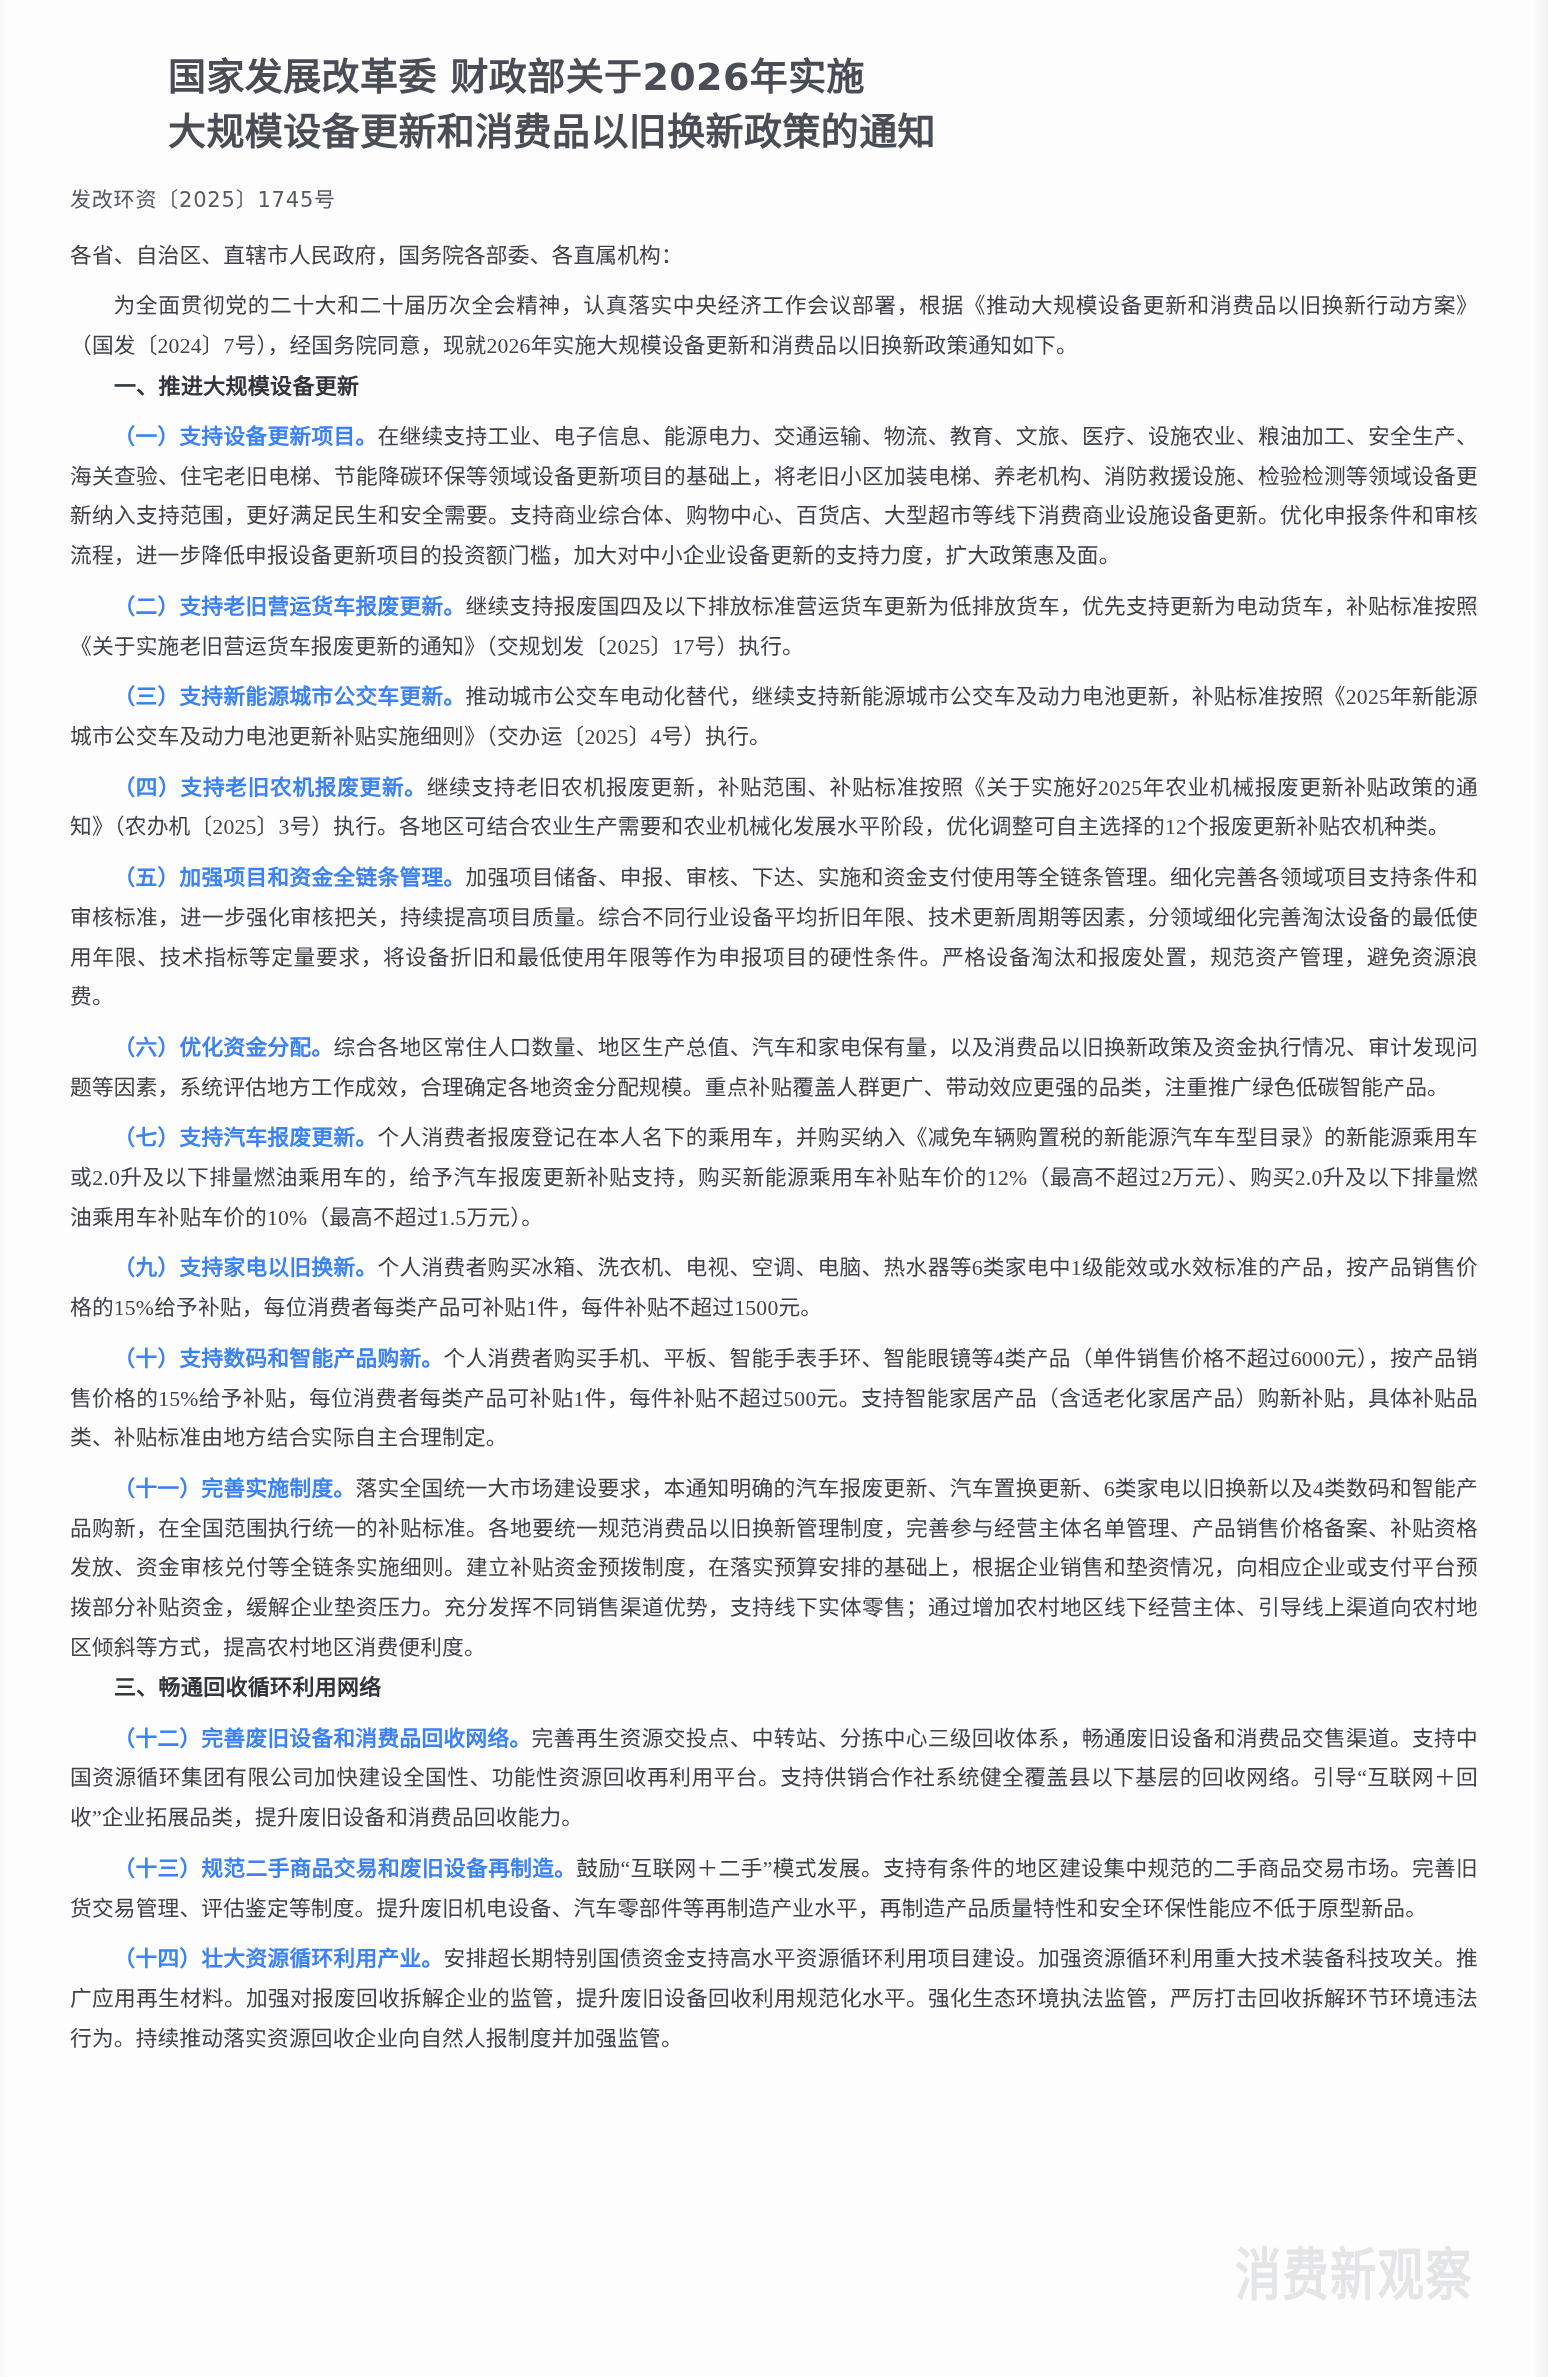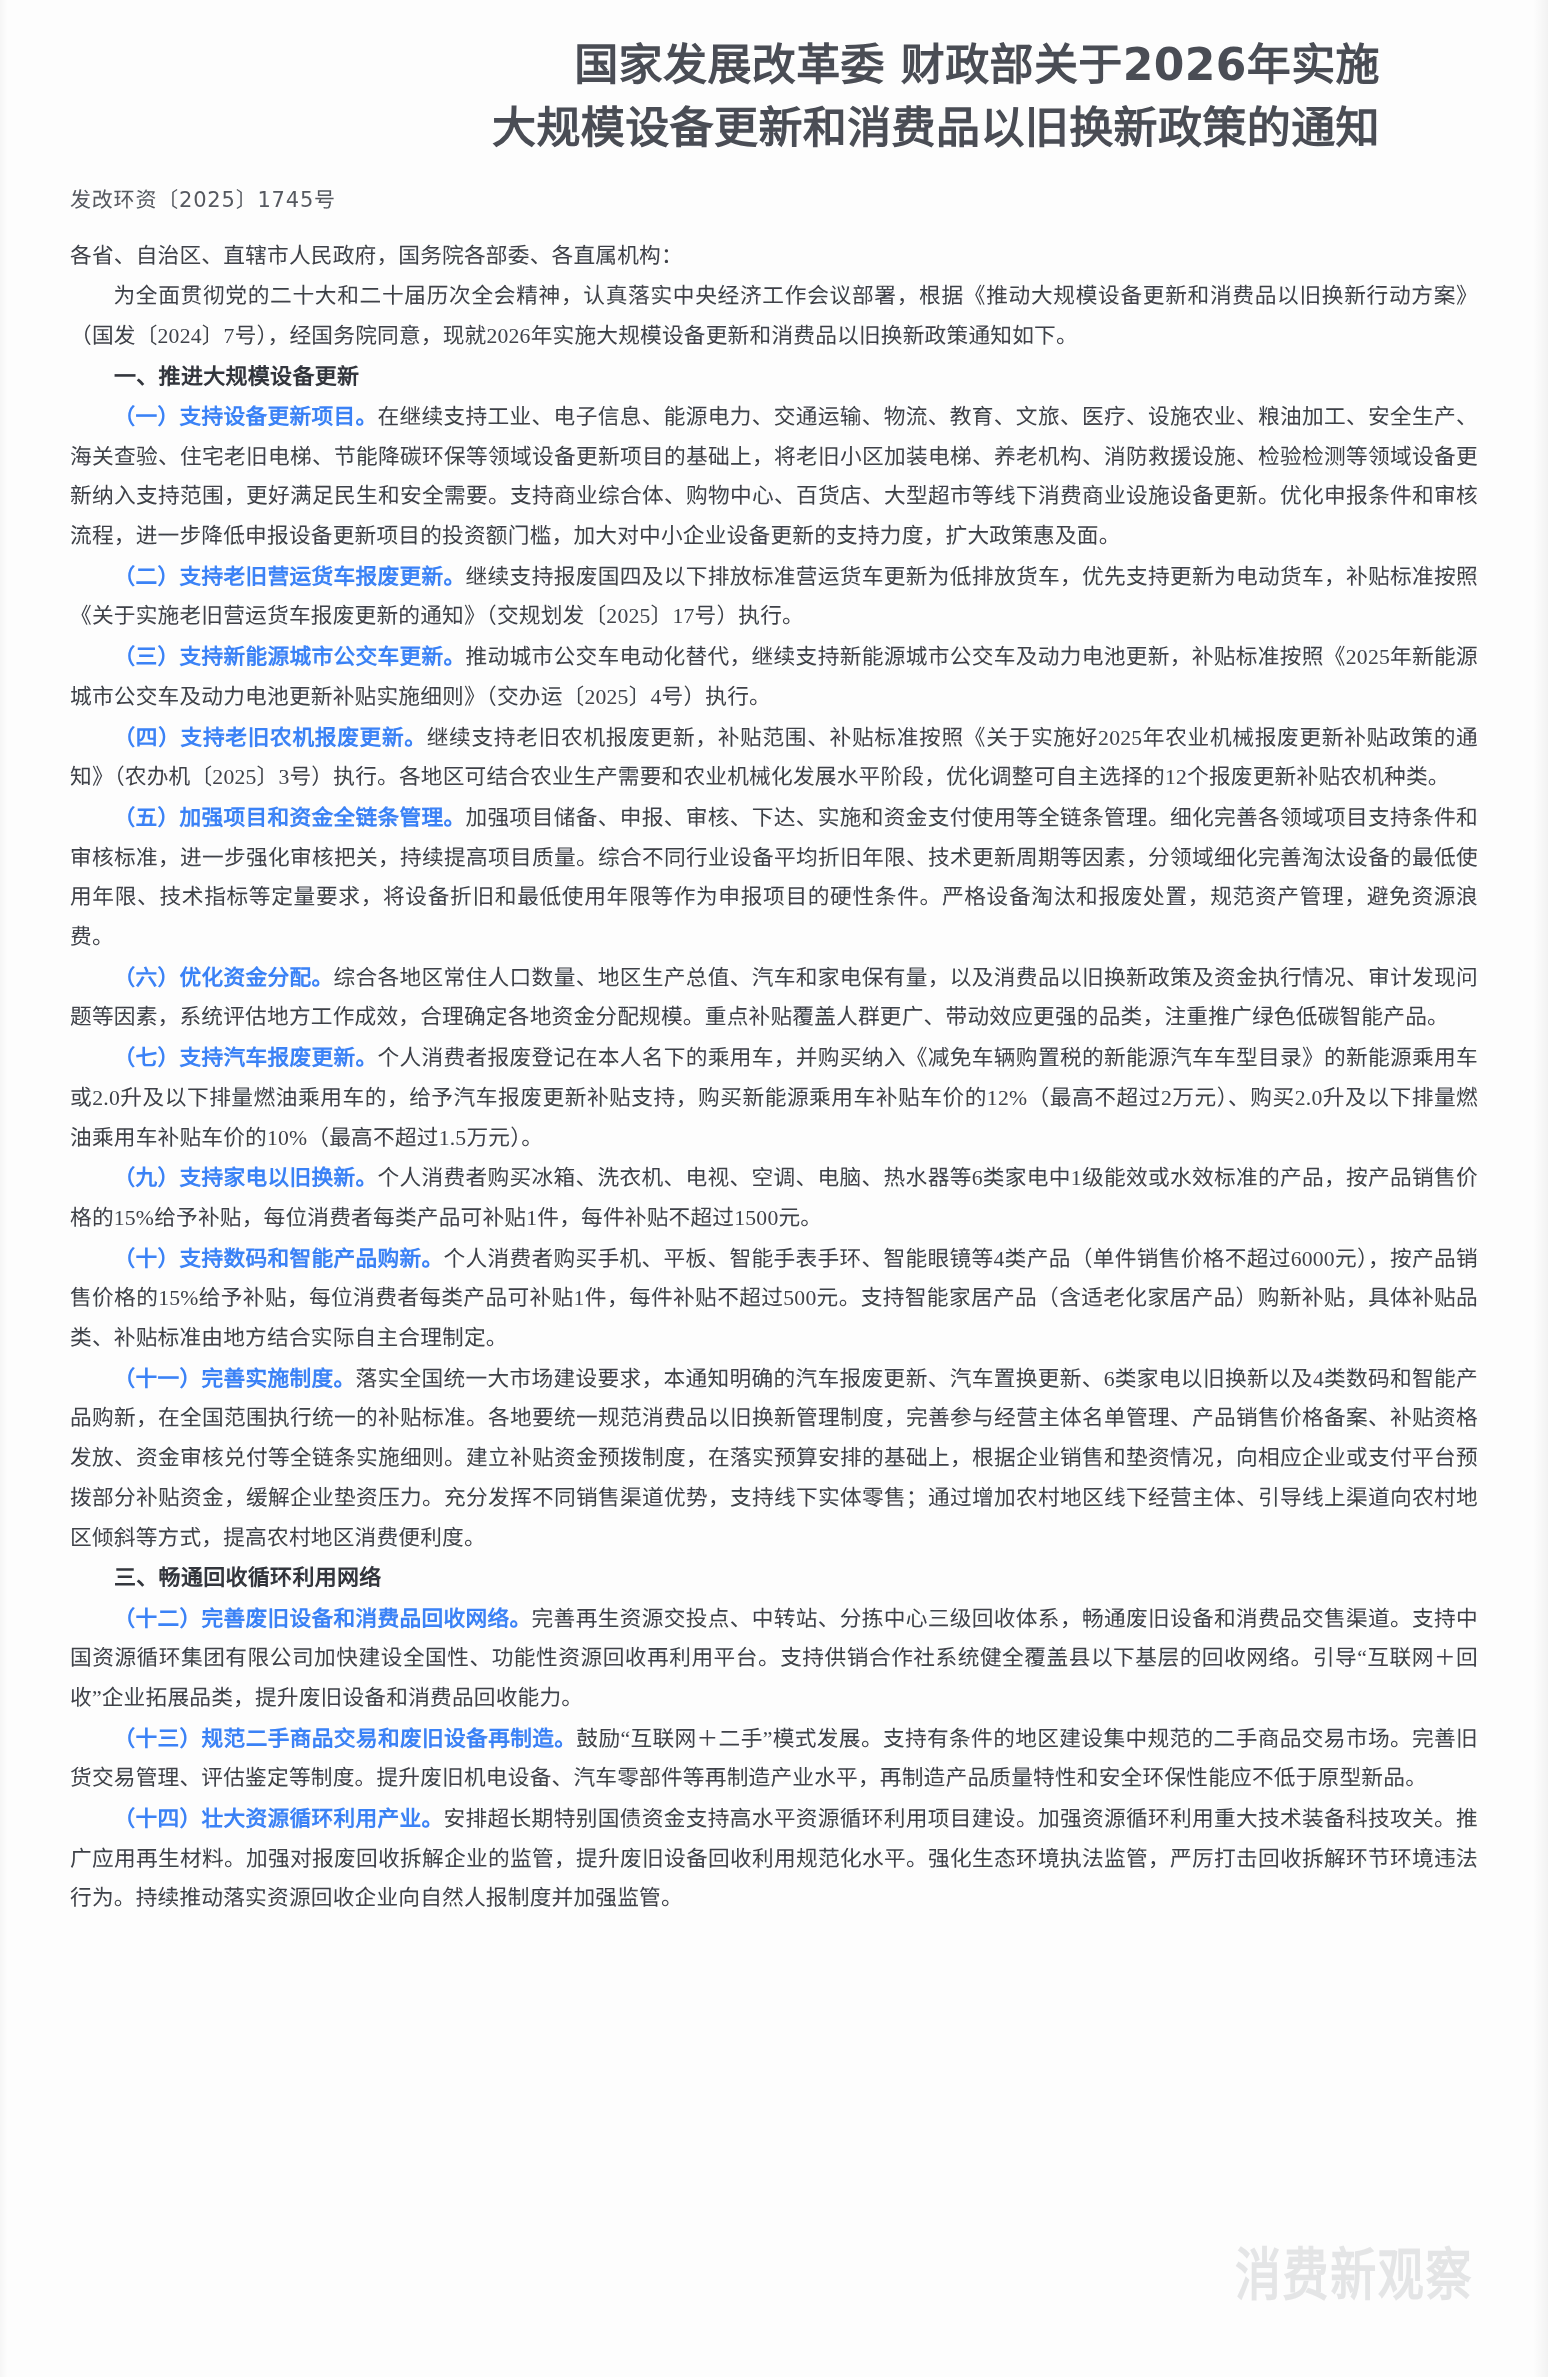--- a/index.html
+++ b/index.html
@@ -45,28 +45,28 @@
     pointer-events: none;
   }
 
   .content {
     position: relative;
     padding: 36px 70px 24.5px 70px;
   }
 
   
   .doc-title {
-    text-align: right;
-    font-family: "DejaVu Sans", "Liberation Sans", sans-serif;
-    font-weight: 700;
-    font-size: 44px;
+    text-align: left;
+    font-family: "DejaVu Sans", "Liberation Sans", sans-serif;
+    font-weight: 700;
+    font-size: 38px;
     line-height: 1.32;
     letter-spacing: 0.4px;
     color: #4a4d55;
-    margin: 0 0 0 0;
+    margin: 16px 0 0 0;
     padding: 0 98px;
   }
   .doc-title .title-line { display: block; }
   .doc-title .title-line + .title-line { margin-top: 4.9px; }
 
   .doc-number {
     font-size: 21px;
     font-family: "DejaVu Sans", "Liberation Sans", sans-serif;
     font-weight: 400;
     color: #55585f;
@@ -87,20 +87,21 @@
     text-justify: inter-ideograph;
     color: #3e4148;
     letter-spacing: 0.2px;
   }
   p.para.salutation {
     text-indent: 0;
     font-family: Liberation Mono, monospace;
   }
   p.para.indent {
     text-indent: 2em;
+    margin-top: 10px;
   }
   p.section-head {
     margin: 0;
     text-indent: 2em;
     font-family: "DejaVu Sans", "Liberation Sans", sans-serif;
     font-weight: 700;
     font-size: 22px;
     line-height: 1.83;
     color: #33363d;
     letter-spacing: 0.3px;

